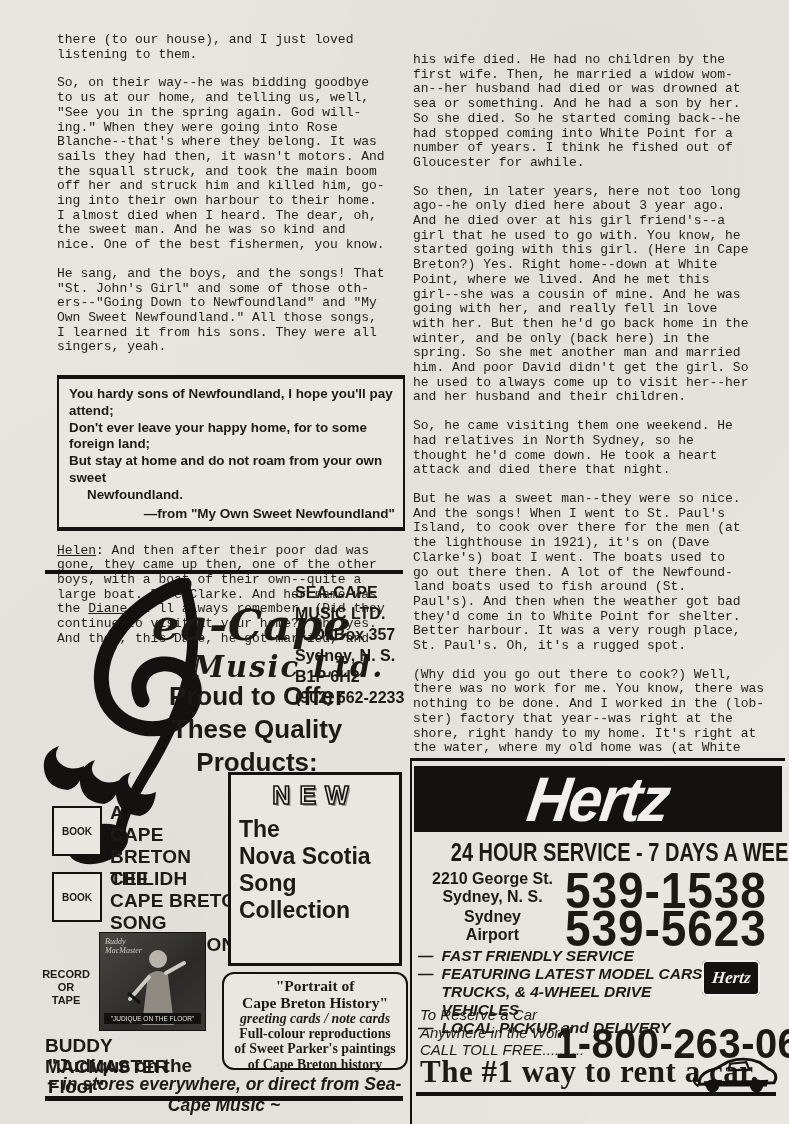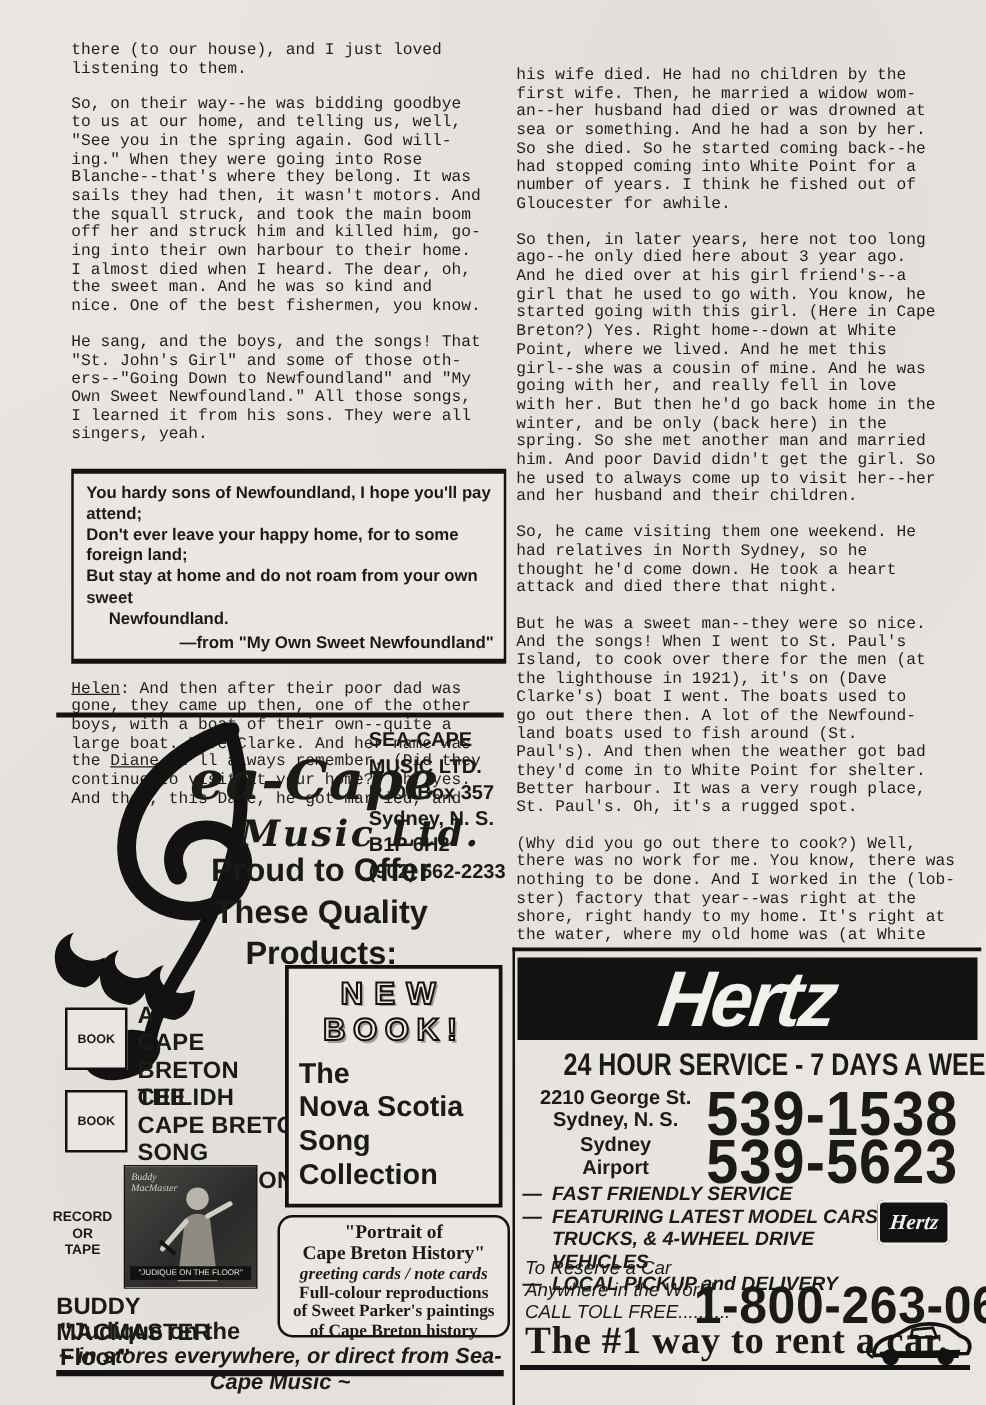--- a/index.html
+++ b/index.html
@@ -206,21 +206,20 @@
       <path d="M49 44 L30 66 M66 40 L84 30" stroke="#cfccc6" stroke-width="4" stroke-linecap="round"></path>
       <path d="M28 60 l12 10" stroke="#141210" stroke-width="3"></path>
     </svg>
     <div style="position:absolute;left:4px;bottom:6px;right:4px;background:#141210;color:#e6e3dd;font-family:'Liberation Sans',sans-serif;font-size:6.5px;text-align:center;padding:2px 0;">"JUDIQUE ON THE FLOOR"</div>
   </div>
   <div class="abs sans artist" style="left:45px;top:1035px;width:175px;">BUDDY MACMASTER</div>
   <div class="abs sans artist" style="left:48px;top:1055px;width:175px;">"Judique on the Floor"</div>
 
   <div class="abs newbook-box" style="left:228px;top:772px;width:168px;height:188px;">
     <div class="sans outline-txt" style="margin-top:6px;">NEW</div>
-    <div class="sans outline-txt" style="letter-spacing:6px;">BOOK!</div>
     <div class="sans nb-title pre" style="margin:6px 0 0 8px;">The
 Nova Scotia
 Song
 Collection</div>
   </div>
 
   <div class="abs serif portrait-box" style="left:222px;top:972px;width:182px;height:90px;">
     <div class="pb-big">"Portrait of</div>
     <div class="pb-big">Cape Breton History"</div>
     <div class="pb-small pb-italic">greeting cards / note cards</div>

